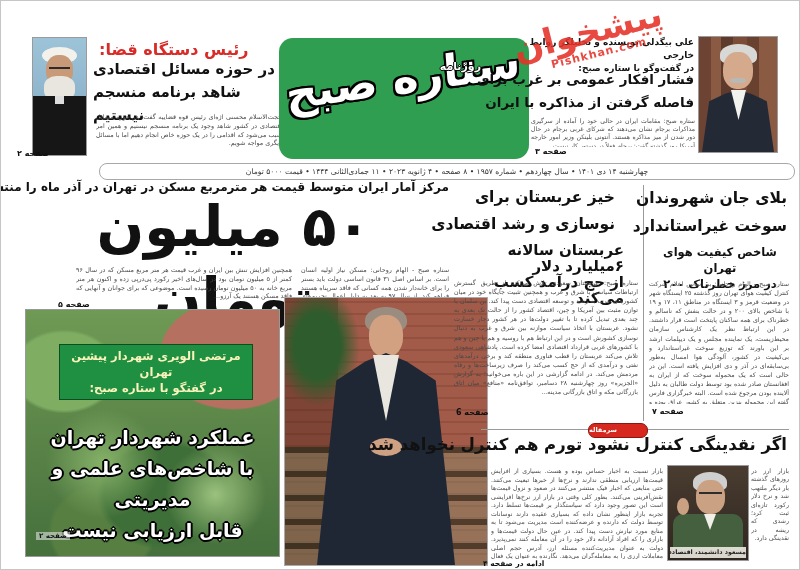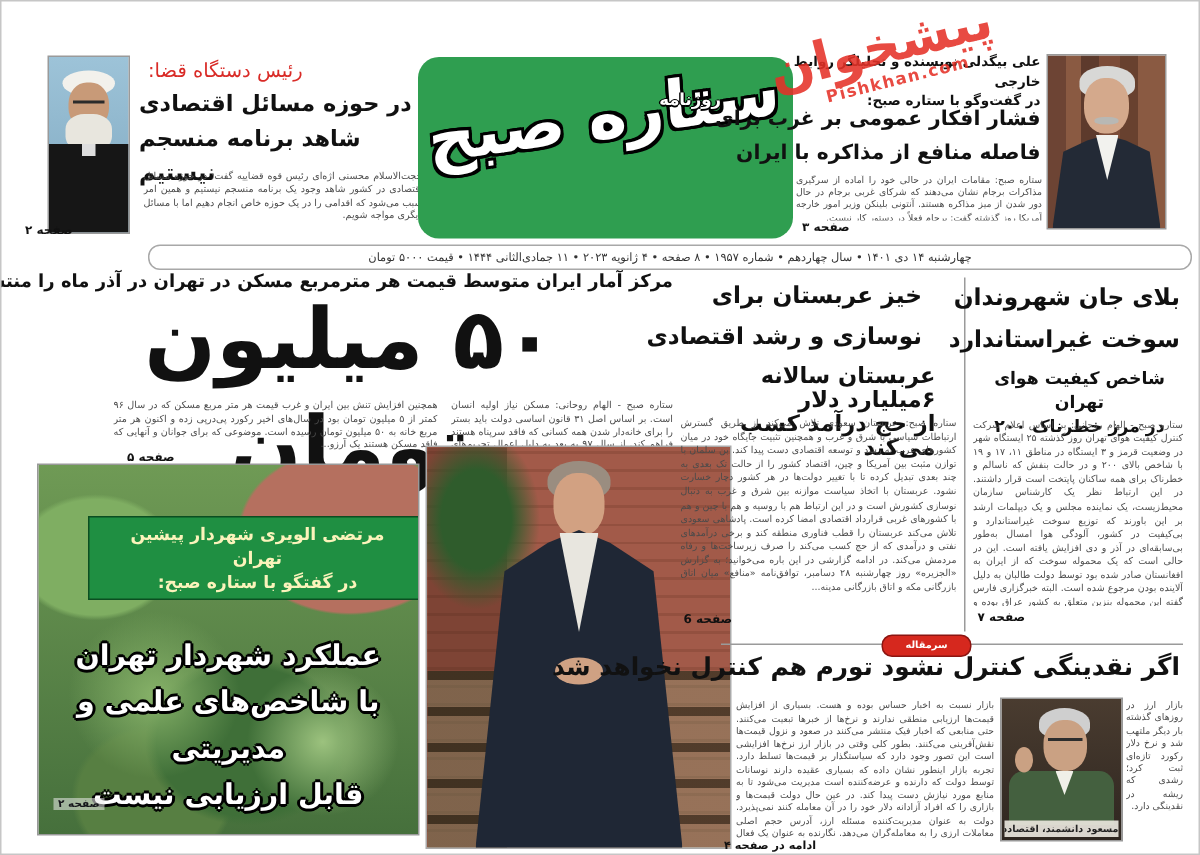--- a/index.html
+++ b/index.html
@@ -7,21 +7,21 @@
     position:relative;width:798px;height:568px;margin:0 auto;
     background:#fff;border:1px solid #c6c6c6;overflow:hidden;
     font-family:"DejaVu Sans",sans-serif;direction:rtl;color:#111;
   }
   .abs{position:absolute;}
   .nowrap{white-space:nowrap;}
   .jbody{font-size:6.4px;line-height:8.8px;color:#4a4a4a;text-align:justify;overflow:hidden;}
   .pref{font-size:8px;font-weight:bold;color:#111;white-space:nowrap;}
 
   
-  .tl-kicker{left:98px;top:39px;font-size:13px;font-weight:normal;color:#d92b27;white-space:nowrap;}
+  .tl-kicker{left:98px;top:39px;font-size:16px;font-weight:bold;color:#d92b27;white-space:nowrap;}
   .tl-headline{right:520px;top:57px;width:186px;text-align:left;font-size:15px;font-weight:bold;line-height:23px;}
   .tl-body{left:95px;top:112px;width:186px;height:37px;}
   .tl-pref{left:16px;top:148px;}
   .photo-ejei{left:31px;top:36px;width:53px;height:117px;border:1px solid #9a9a9a;
     background:linear-gradient(180deg,#9dc3d8,#7fa8c0);overflow:hidden;}
   .j-turban{position:absolute;left:9px;top:9px;width:35px;height:17px;background:#f2f1ec;border-radius:50%;}
   .j-face{position:absolute;left:13px;top:17px;width:27px;height:31px;background:#c89a78;border-radius:45%;}
   .j-glasses{position:absolute;left:16px;top:29px;width:21px;height:4px;border-top:2px solid #2b2b2b;}
   .j-beard{position:absolute;left:11px;top:38px;width:31px;height:25px;background:#e8e6de;border-radius:40%;}
   .j-robe{position:absolute;left:0;top:58px;width:100%;height:59px;background:#161616;}
@@ -57,34 +57,34 @@
   
   .datebar{left:98px;top:162px;width:694px;height:15px;border:1px solid #a8a8a8;border-radius:8px;
     font-size:7.6px;color:#333;text-align:center;line-height:15px;background:#fff;}
 
   
   .lead-kicker{right:350px;top:179px;font-size:12px;font-weight:bold;white-space:nowrap;}
   .lead-headline{left:15px;top:190px;width:435px;text-align:center;font-size:56px;font-weight:900;
     letter-spacing:-1px;line-height:72px;}
   .lead-body-r{left:300px;top:265px;width:148px;height:36px;}
   .lead-body-l{left:75px;top:265px;width:216px;height:36px;}
-  .lead-pref{left:84px;top:299px;}
+  .lead-pref{left:57px;top:299px;}
 
   
   .photo-garden{left:24px;top:308px;width:253px;height:246px;border:1px solid #999;overflow:hidden;
     background:
       radial-gradient(120px 90px at 82% 18%, #b5705f 0 60%, rgba(0,0,0,0) 62%),
       radial-gradient(90px 70px at 15% 25%, #7fae62 0 55%, rgba(0,0,0,0) 60%),
       radial-gradient(110px 90px at 55% 75%, #3f6f38 0 55%, rgba(0,0,0,0) 62%),
       radial-gradient(90px 80px at 30% 90%, #577f42 0 55%, rgba(0,0,0,0) 60%),
       linear-gradient(180deg,#6f9a55,#46703c);}
   .g-leaf1{position:absolute;left:8%;top:40%;width:45%;height:45%;background:radial-gradient(closest-side,#86b168,rgba(0,0,0,0));}
   .g-leaf2{position:absolute;right:5%;bottom:5%;width:40%;height:40%;background:radial-gradient(closest-side,#9cc27e,rgba(0,0,0,0));}
   .mayor-label{position:absolute;left:33px;top:34px;width:188px;background:#1f8f42;border:1px solid #0b4e21;
-    text-align:center;font-size:11.5px;font-weight:bold;color:#fbf3bb;line-height:16px;padding:3px 18px;}
+    text-align:center;font-size:11.5px;font-weight:bold;color:#fbf3bb;line-height:16px;padding:3px 2px;}
   .mayor-caption{position:absolute;left:0;top:112px;width:100%;text-align:center;
     font-size:19px;font-weight:bold;color:#fff;line-height:31px;
     text-shadow:-2px 0 #000,2px 0 #000,0 -2px #000,0 2px #000,-1px -1px #000,1px 1px #000,-1px 1px #000,1px -1px #000;}
   .mayor-pref{position:absolute;left:10px;top:222px;font-size:7px;font-weight:bold;color:#15151a;
     background:rgba(235,235,235,.55);padding:0 3px;}
 
   
   .photo-alviri{left:283px;top:296px;width:202px;height:267px;border:1px solid #aaa;overflow:hidden;
     background:repeating-linear-gradient(0deg,#a25a49 0 10px,#93503f 10px 12px);}
   .a-shade{position:absolute;left:0;top:0;width:26%;height:100%;background:rgba(60,28,18,.35);}
@@ -108,21 +108,21 @@
 
   
   .fu-headline{right:12px;top:183px;text-align:right;font-size:15.5px;font-weight:bold;line-height:28px;white-space:nowrap;}
   .fu-subhead{left:650px;top:243px;width:138px;text-align:center;font-size:11.5px;font-weight:bold;line-height:16px;}
   .fu-body{left:648px;top:278px;width:140px;height:125px;font-size:6.3px;line-height:9.1px;}
   .fu-pref{left:651px;top:406px;}
 
   .vdivider{left:642px;top:184px;width:1px;height:236px;background:#9a9a9a;}
   .hdivider{left:480px;top:428px;width:308px;height:1px;background:#9a9a9a;}
   .badge{left:587px;top:422px;width:58px;height:13px;background:#d6281e;border-radius:7px;
-    color:#fff;font-size:6.5px;font-weight:bold;text-align:center;line-height:13px;z-index:3;border:1px solid #8c1511;}
+    color:#fff;font-size:6.5px;font-weight:bold;text-align:left;line-height:13px;z-index:3;border:1px solid #8c1511;}
 
   
   .ed-headline{left:488px;top:434px;width:298px;text-align:center;font-size:16.5px;font-weight:bold;white-space:nowrap;}
   .ed-body-first{left:750px;top:466px;width:38px;height:92px;font-size:6.2px;line-height:8.4px;}
   .ed-body-main{left:490px;top:466px;width:172px;height:92px;font-size:6.2px;line-height:8.55px;}
   .ed-cont{left:482px;top:558px;font-size:7.5px;}
   .photo-econ{left:666px;top:464px;width:80px;height:94px;border:1px solid #999;overflow:hidden;
     background:linear-gradient(180deg,#4a3c30,#2e2620);}
   .e-hair{position:absolute;left:25px;top:6px;width:34px;height:20px;background:#cfcfcf;border-radius:50% 50% 35% 35%;}
   .e-face{position:absolute;left:28px;top:14px;width:29px;height:34px;background:#caa183;border-radius:45%;}
@@ -165,21 +165,21 @@
     <div class="b-mustache"></div>
     <div class="b-suit"></div>
     <div class="b-shirt"></div>
   </div>
   <div class="abs tr-kicker">
     <div>علی بیگدلی نویسنده و تحلیلگر روابط خارجی</div>
     <div>در گفت‌وگو با ستاره صبح:</div>
   </div>
   <div class="abs tr-headline">
     <div class="nowrap">فشار افکار عمومی بر غرب برای</div>
-    <div class="nowrap">فاصله منافع از مذاکره با ایران</div>
+    <div class="nowrap">فاصله گرفتن از مذاکره با ایران</div>
   </div>
   <div class="abs jbody tr-body">ستاره صبح: مقامات ایران در حالی خود را آماده از سرگیری مذاکرات برجام نشان می‌دهند که شرکای غربی برجام در حال دور شدن از میز مذاکره هستند. آنتونی بلینکن وزیر امور خارجه آمریکا روز گذشته گفت: برجام فعلاً در دستور کار نیست.</div>
   <div class="abs pref tr-pref">صفحه ۳</div>
   <div class="abs watermark">
     <div class="wm-big">پیشخوان</div>
     <div class="wm-sub">Pishkhan.com</div>
   </div>
 
   <div class="abs datebar">چهارشنبه ۱۴ دی ۱۴۰۱ • سال چهاردهم • شماره ۱۹۵۷ • ۸ صفحه • ۴ ژانویه ۲۰۲۳ • ۱۱ جمادی‌الثانی ۱۴۴۴ • قیمت ۵۰۰۰ تومان</div>
 

